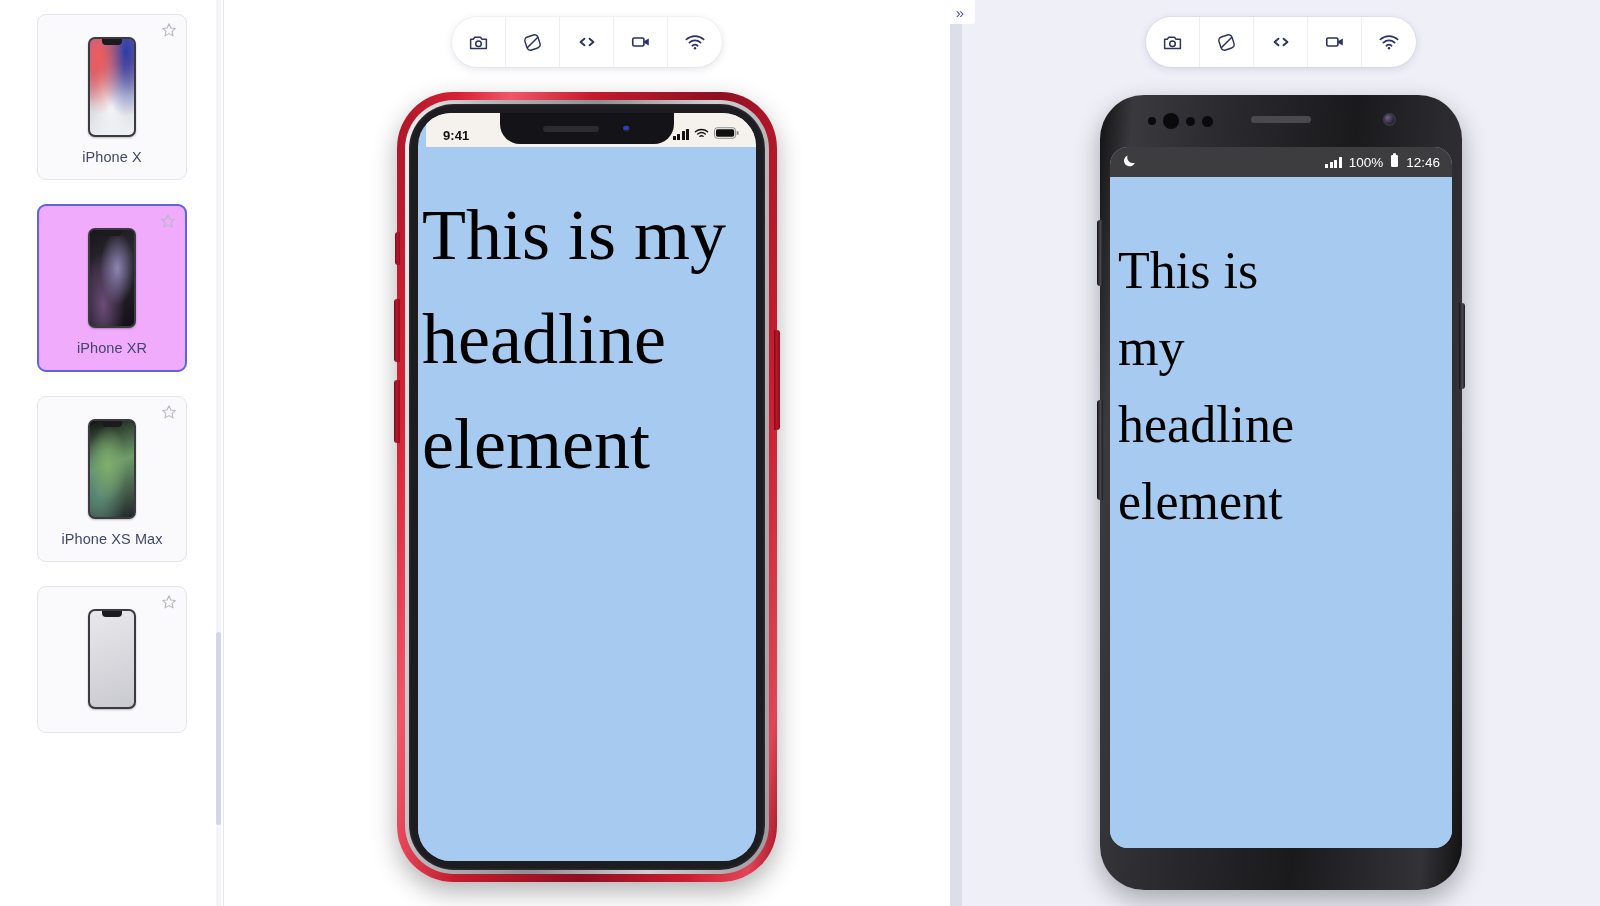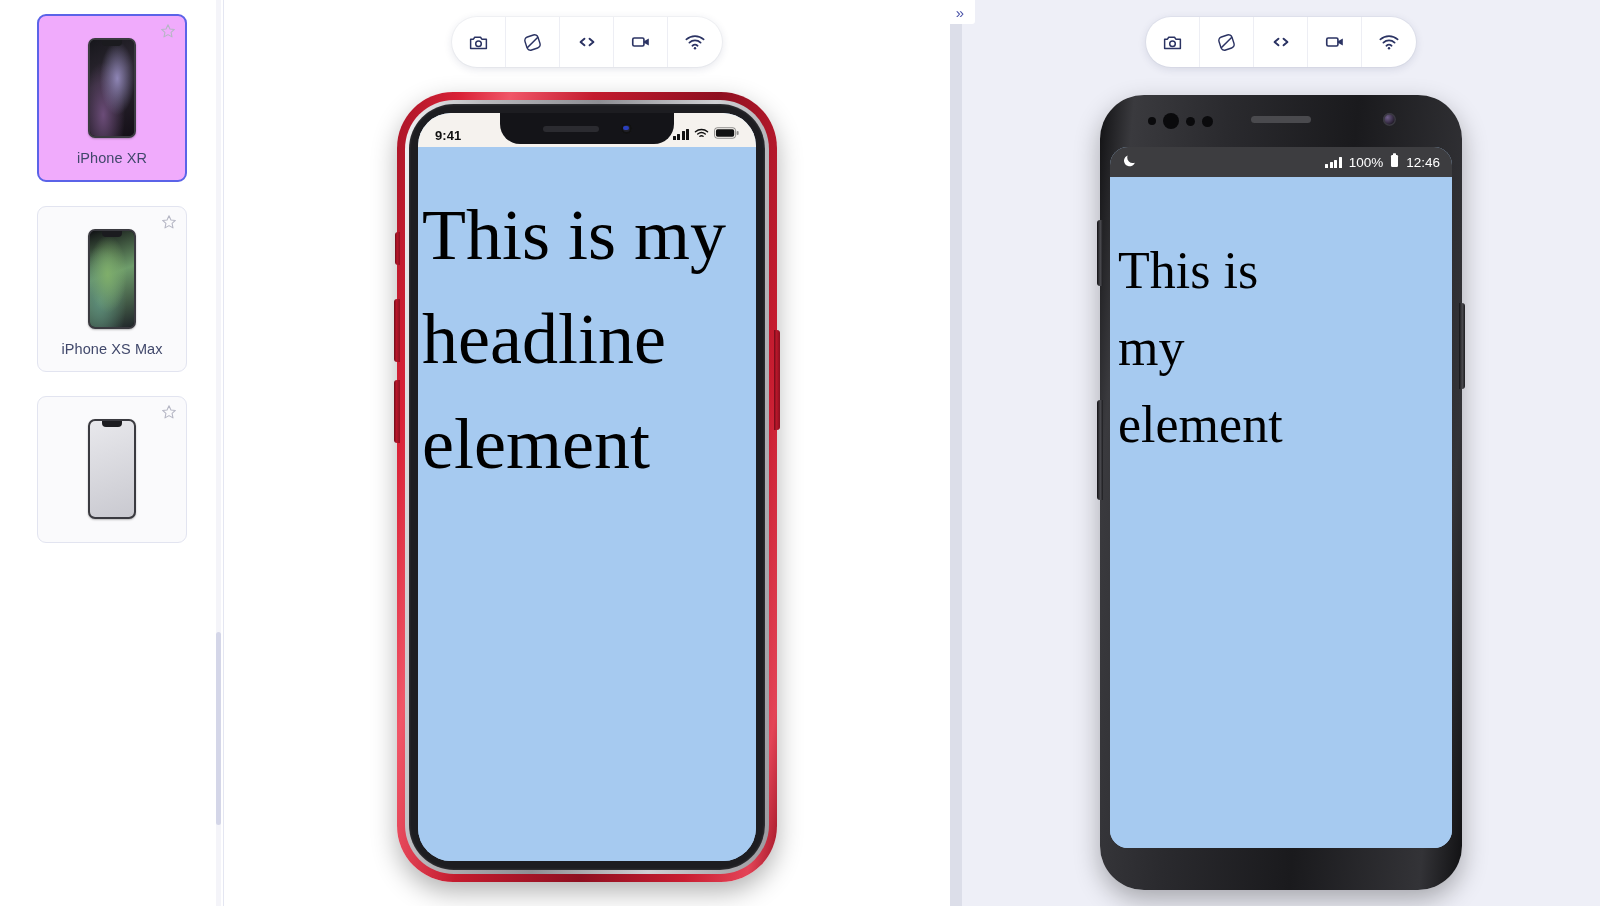--- a/index.html
+++ b/index.html
@@ -199,21 +199,21 @@
   }
   .ip-screen {
     position: absolute;
     top: 21px; left: 21px; right: 21px; bottom: 21px;
     border-radius: 33px;
     overflow: hidden;
     background: #a6caf0;
   }
   .ip-statusbar {
     position: absolute;
-    top: 0; left: 0; right: 0;
+    top: 0; left: 8px; right: 0;
     height: 34px;
     background: #f5f2ee;
     display: flex;
     align-items: flex-end;
     justify-content: space-between;
     padding: 0 17px 4px 17px;
     z-index: 6;
   }
   .ip-time {
     font-size: 13px; font-weight: bold;
@@ -370,20 +370,32 @@
   .sig-bars i { display:block; width:3px; background:#111; border-radius:.5px; }
 </style>
 </head>
 <body>
 
 <div class="app">
 
   <div class="sidebar">
     <div class="sidebar-scroll">
 
+      <div class="device-card">
+        <span class="card-star">
+          <svg viewBox="0 0 24 24" fill="none" stroke="#b5b6c4" stroke-width="1.6" stroke-linejoin="round">
+            <polygon points="12,2.6 14.9,9 21.6,9.7 16.6,14.2 18,20.8 12,17.4 6,20.8 7.4,14.2 2.4,9.7 9.1,9"></polygon>
+          </svg>
+        </span>
+        <div class="card-thumb">
+          <div class="wall w-x"></div>
+            <div class="notch"></div>
+        </div>
+        <div class="card-label">iPhone X</div>
+      </div>
 
       <div class="device-card selected">
         <span class="card-star">
           <svg viewBox="0 0 24 24" fill="none" stroke="#b5b6c4" stroke-width="1.6" stroke-linejoin="round">
             <polygon points="12,2.6 14.9,9 21.6,9.7 16.6,14.2 18,20.8 12,17.4 6,20.8 7.4,14.2 2.4,9.7 9.1,9"></polygon>
           </svg>
         </span>
         <div class="card-thumb">
           <div class="wall w-xr"></div>
             <div class="notch"></div>
@@ -582,20 +594,21 @@
         </span>
         <span class="an-speaker"></span>
         <span class="an-cam"></span>
       </div>
 
       <div class="an-screen">
         <div class="an-content">
           <div class="headline an-headline">
             <span class="ln">This is</span>
             <span class="ln">my</span>
+            <span class="ln">headline</span>
             <span class="ln">element</span>
           </div>
         </div>
         <div class="an-statusbar">
           <span class="an-sb-left">
             <span>
               <svg width="15" height="15" viewBox="0 0 24 24" fill="#fff">
                 <path d="M20.5 15.4A8.8 8.8 0 0 1 9.1 4 8.9 8.9 0 1 0 20.5 15.4z"></path>
               </svg>
             </span>

